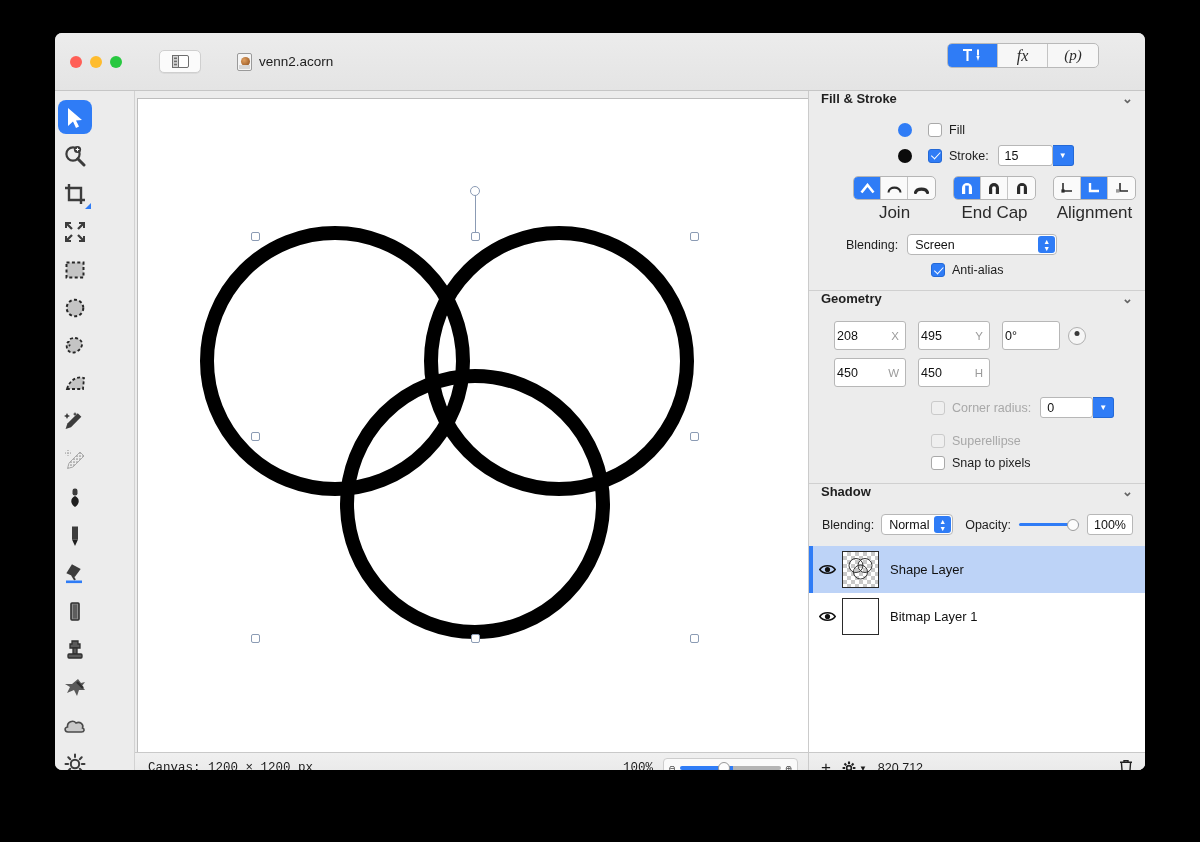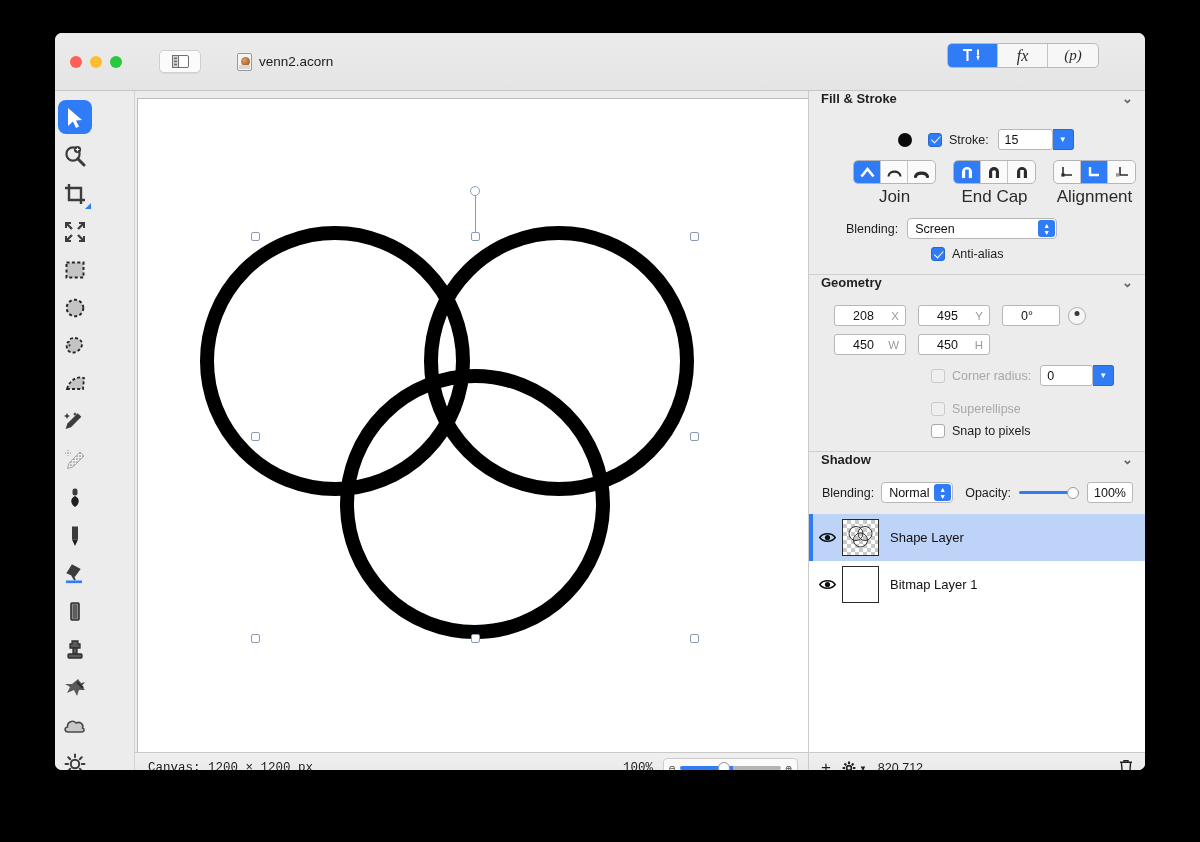--- a/index.html
+++ b/index.html
@@ -235,23 +235,23 @@
     font-size: 12.5px; color: #111; padding-left: 7px;
     position: relative;
   }
   .popup .arrows {
     position: absolute; right: 1px; top: 1px; bottom: 1px; width: 17px;
     background: #2f7cf6; border-radius: 3px;
     display: flex; flex-direction: column; align-items: center; justify-content: center;
     color: #fff; font-size: 7px; line-height: 7px;
   }
   .geo-field {
-    position: relative; height: 21px; width: 72px;
+    position: relative; height: 29px; width: 72px;
     background: #fff; border: 1px solid #b7b7b7; border-radius: 3px;
-    display: flex; align-items: center; padding: 0 18px;
+    display: flex; align-items: center; padding: 0 2px;
     font-size: 12.5px; color: #111;
   }
   .geo-field .suffix {
     position: absolute; right: 6px; color: #9b9b9b; font-size: 11.5px;
   }
   .angle-knob {
     width: 18px; height: 18px; border-radius: 50%;
     border: 1px solid #b0b0b0; background: #f6f6f6;
     position: relative;
   }
@@ -499,20 +499,25 @@
       </div>
     </div>
 
     <div class="inspector">
 
       <div class="sec-head">
         <span>Fill &amp; Stroke</span>
         <span class="chev">⌄</span>
       </div>
 
+      <div class="row" style="margin-top:2px;">
+        <span class="cdot blue" style="margin-left:77px;"></span>
+        <span class="cbox" style="margin-left:16px;"></span>
+        <span class="lbl" style="margin-left:7px;">Fill</span>
+      </div>
 
       <div class="row" style="margin-top:8px;text-align:center;">
         <span class="cdot black" style="margin-left:77px;"></span>
         <span class="cbox on" style="margin-left:16px;"></span>
         <span class="lbl" style="margin-left:7px;">Stroke:</span>
         <span class="field" style="margin-left:9px; width:55px;">15</span>
         <span class="stepper">▼</span>
       </div>
 
       <div class="segrow" style="margin-left:32px;">

